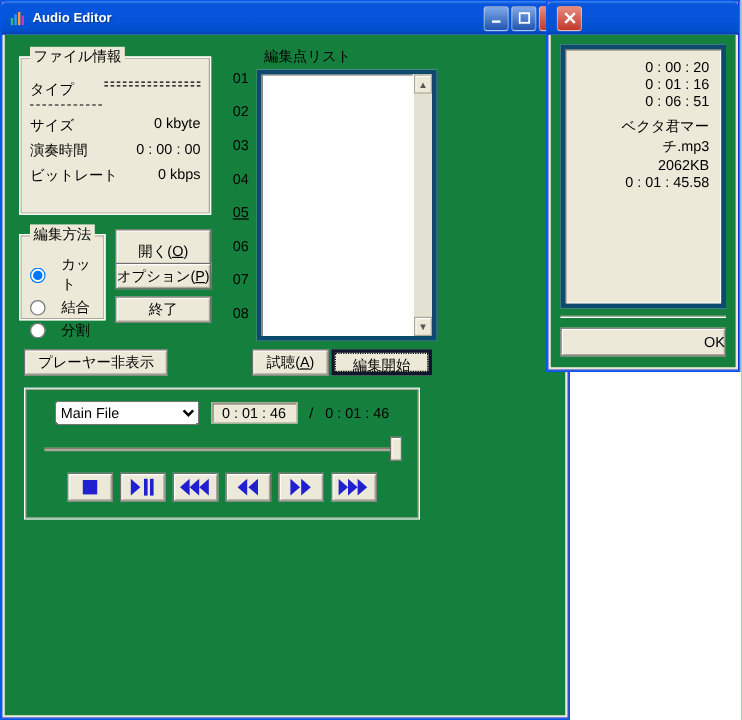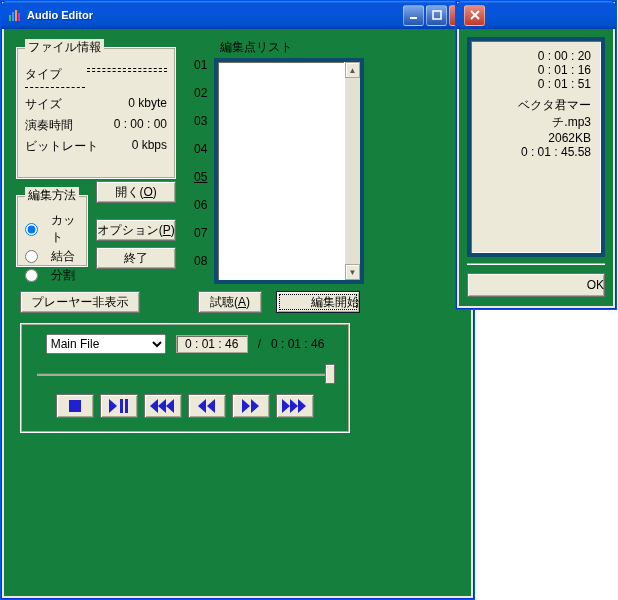--- a/index.html
+++ b/index.html
@@ -53,22 +53,21 @@
   legend { padding: 0 3px; color: #000; background: #ece9d8; }
   .btn {
     border: 1px solid #707070;
     background: #ece9d8;
     box-shadow: inset 1px 1px 0 #fff, inset -1px -1px 0 #aca899;
     font: inherit; padding: 2px 0;
     text-align: center; cursor: default;
   }
   .btn:focus, .btn.default {
     outline: 1px dotted #000; outline-offset: -4px;
-    border: 1px solid #0f172a;
-    text-align: right;
+    border: 3px solid #0f172a;
   }
   .sunken {
     border: 4px solid #0c4a6e;
     box-shadow: inset 1px 1px 0 #716f64, inset -1px -1px 0 #fff;
     background: #fff;
   }
   .sunken-small {
     border: 1px solid #aca899;
     box-shadow: inset 1px 1px 0 #716f64;
     background: #ece9d8;
@@ -173,21 +172,21 @@
       <label class="radio-row">
           <input type="radio" name="em" style="">
           <span>結合</span>
         </label>
       <label class="radio-row">
           <input type="radio" name="em" style="">
           <span>分割</span>
         </label>
     </fieldset>
 
-    <button class="btn" style="position:absolute; left:92px; top:152px; width:80px; height:22px;">開く(<span class="accel">O</span>)</button>
+    <button class="btn" style="position:absolute; left:92px; top:162px; width:80px; height:36px;">開く(<span class="accel">O</span>)</button>
     <button class="btn" style="position:absolute; left:92px; top:190px; width:80px; height:22px;">オプション(<span class="accel">P</span>)</button>
     <button class="btn" style="position:absolute; left:92px; top:218px; width:80px; height:22px;">終了</button>
 
     <button class="btn" style="position:absolute; left:16px; top:262px; width:120px; height:22px;">プレーヤー非表示</button>
 
     <div style="position:absolute; left:190px; top:10px; width:170px;">
       <div style="margin-left:26px; margin-bottom:2px;">編集点リスト</div>
       <div style="display:flex; height:226px;">
         <div style="width:20px;">
           <div style="height:28px;">01</div>
@@ -203,21 +202,21 @@
           <div style="flex:1;"></div>
           <div class="scroll-v">
             <div class="sbtn">▲</div>
             <div style="flex:1;"></div>
             <div class="sbtn">▼</div>
           </div>
         </div>
       </div>
     </div>
 
-    <button class="btn" style="position:absolute; left:194px; top:262px; width:64px; height:22px;">試聴(<span class="accel">A</span>)</button>
+    <button class="btn" style="position:absolute; left:206px; top:262px; width:64px; height:22px;">試聴(<span class="accel">A</span>)</button>
     <button class="btn default" style="position:absolute; left:272px; top:262px; width:84px; height:22px;">編集開始</button>
 
     <div style="position:absolute; left:16px; top:294px; width:330px; height:110px; border:1px solid #fff; box-shadow:0 0 0 1px #aca899 inset; padding:10px 10px;">
       <div style="display:flex; align-items:center; gap:10px; justify-content:center;">
         <select style="width:120px;">
           <option>Main File</option>
         </select>
         <span class="sunken-small" style="width:72px; text-align:center;">0 : 01 : 46</span>
         <span>/</span>
         <span>0 : 01 : 46</span>
@@ -276,21 +275,21 @@
       <svg width="10" height="10">
           <line x1="1" y1="1" x2="9" y2="9" stroke="#fff" stroke-width="2"></line>
           <line x1="9" y1="1" x2="1" y2="9" stroke="#fff" stroke-width="2"></line>
         </svg>
     </span>
   </div>
   <div class="client" style="padding:8px;">
     <div class="sunken" style="background:#ece9d8; padding:8px 10px; height:220px;">
       <div class="info-right">0 : 00 : 20</div>
       <div class="info-right">0 : 01 : 16</div>
-      <div class="info-right">0 : 01 : 51</div>
+      <div class="info-right">0 : 06 : 51</div>
       <div style="height:6px;"></div>
       <div class="info-right">ベクタ君マーチ.mp3</div>
       <div class="info-right">2062KB</div>
       <div class="info-right">0 : 01 : 45.58</div>
     </div>
     <div class="dialog-divider"></div>
     <button class="btn" style="display:block; width:100%; height:24px;text-align:right;">OK</button>
   </div>
 </div>
 

